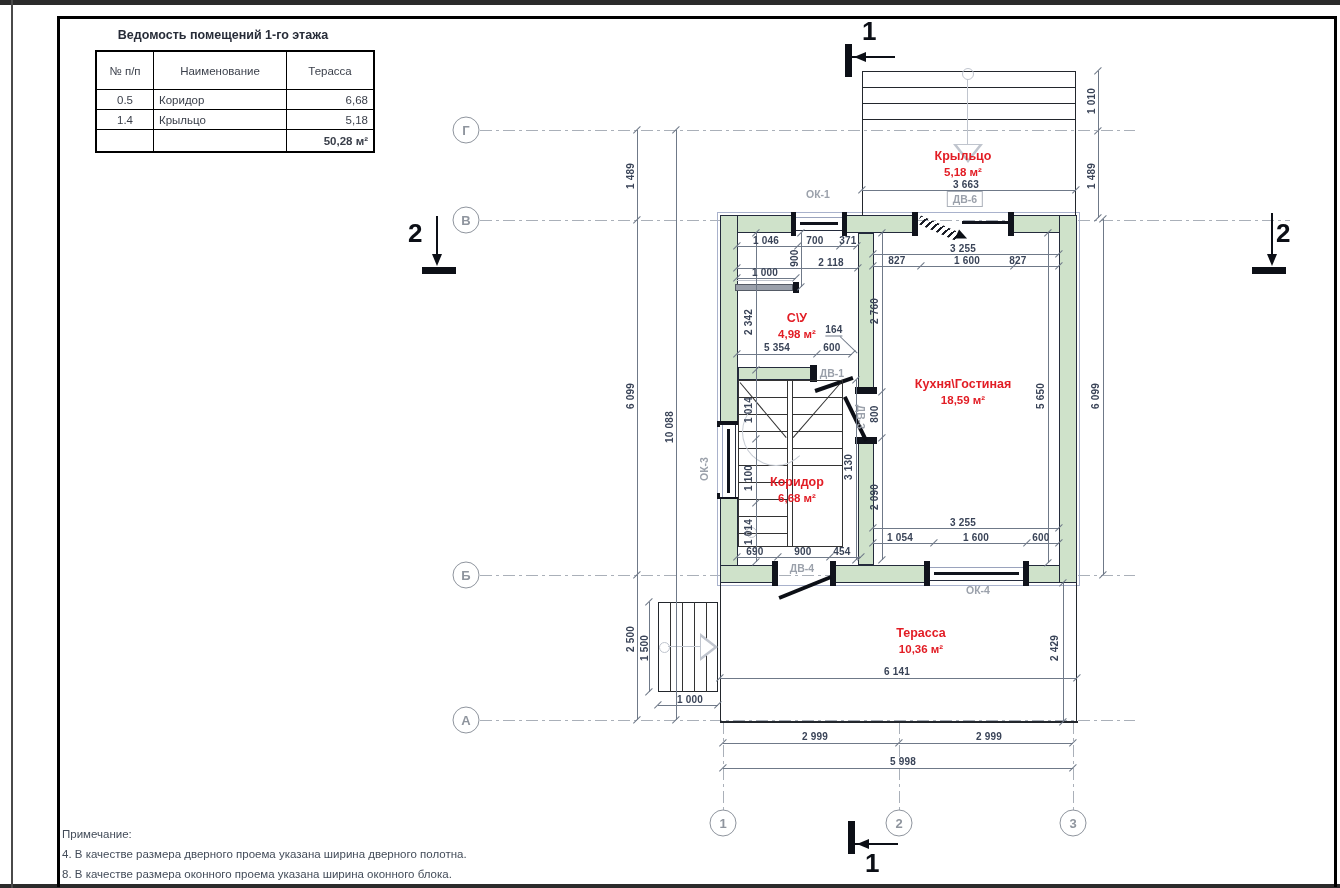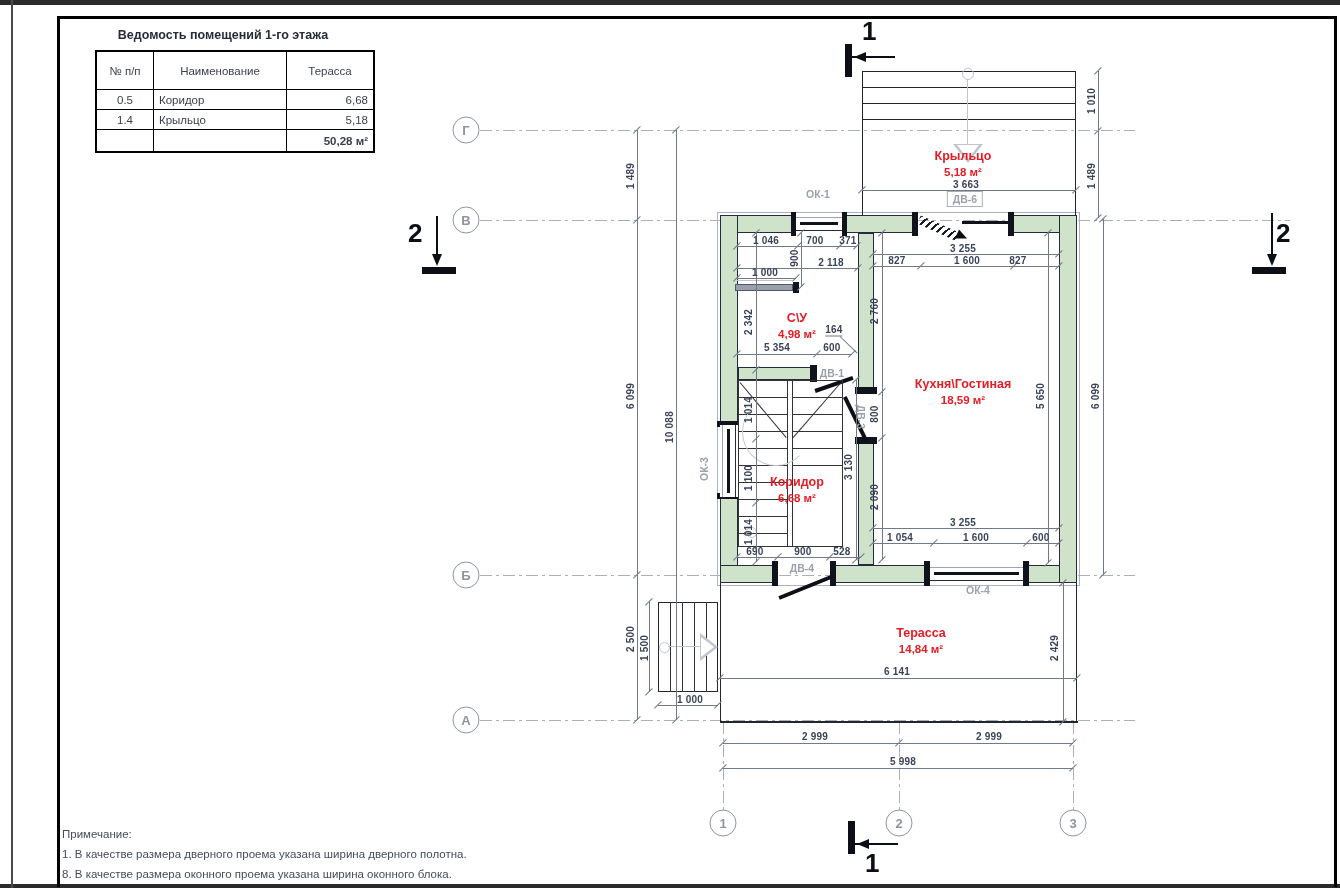--- a/index.html
+++ b/index.html
@@ -321,21 +321,21 @@
       <div class="dim-label rot" style="left: 1095px; top: 396px;">6 099</div>
       <div class="dim-label rot" style="left: 1091px; top: 101px;">1 010</div>
       <div class="dim-label rot" style="left: 1091px; top: 176px;">1 489</div>
       <div class="dim-label" style="left: 966px; top: 184px;">3 663</div>
       <div class="dim-label rot" style="left: 748px; top: 410px;">1 014</div>
       <div class="dim-label rot" style="left: 748px; top: 478px;">1 100</div>
       <div class="dim-label rot" style="left: 748px; top: 532px;">1 014</div>
       <div class="dim-label rot" style="left: 848px; top: 467px;">3 130</div>
       <div class="dim-label" style="left: 755px; top: 551px;">690</div>
       <div class="dim-label" style="left: 803px; top: 551px;">900</div>
-      <div class="dim-label" style="left: 842px; top: 551px;">528</div>
+      <div class="dim-label" style="left: 842px; top: 551px;">454</div>
       <div class="dim-label" style="left: 963px; top: 522px;">3 255</div>
       <div class="dim-label" style="left: 900px; top: 537px;">1 054</div>
       <div class="dim-label" style="left: 976px; top: 537px;">1 600</div>
       <div class="dim-label" style="left: 1041px; top: 537px;">600</div>
       <div class="dim-label" style="left: 897px; top: 671px;">6 141</div>
       <div class="dim-label rot" style="left: 1054px; top: 648px;">2 429</div>
       <div class="dim-label rot" style="left: 644px; top: 648px;">1 500</div>
       <div class="dim-label" style="left: 690px; top: 699px;">1 000</div>
       <div class="dim-label" style="left: 815px; top: 736px;">2 999</div>
       <div class="dim-label" style="left: 989px; top: 736px;">2 999</div>
@@ -355,21 +355,21 @@
       <div class="room-label" style="left: 797px; top: 325px;">
         <div class="nm">С\У</div>
         <div class="ar">4,98 м²</div>
       </div>
       <div class="room-label" style="left: 797px; top: 489px;">
         <div class="nm">Коридор</div>
         <div class="ar">6,68 м²</div>
       </div>
       <div class="room-label" style="left: 921px; top: 640px;">
         <div class="nm">Терасса</div>
-        <div class="ar">14,84 м²</div>
+        <div class="ar">10,36 м²</div>
       </div>
       <div class="open-label" style="left: 818px; top: 194px;">ОК-1</div>
       <div class="open-label boxed" style="left: 965px; top: 199px;">ДВ-6</div>
       <div class="open-label rotl" style="left: 704px; top: 469px;">ОК-3</div>
       <div class="open-label" style="left: 832px; top: 373px;">ДВ-1</div>
       <div class="open-label rotr" style="left: 861px; top: 417px;">ДВ-3</div>
       <div class="open-label" style="left: 802px; top: 568px;">ДВ-4</div>
       <div class="open-label" style="left: 978px; top: 590px;">ОК-4</div>
       <div class="bubble" style="left: 466px; top: 130px;">Г</div>
       <div class="bubble" style="left: 466px; top: 220px;">В</div>
@@ -403,16 +403,16 @@
 
   <div>
     <div class="sec-line" style="left:1271px;top:213px;width:1.6px;height:43px;"></div>
     <div class="tri-down" style="left:1267px;top:254px;"></div>
     <div class="sec-bar-h" style="left:1252px;top:267px;width:34px;"></div>
     <div class="sec-num" style="left:1276px;top:220px;">2</div>
   </div>
 
   <div class="notes">
     <p class="nt">Примечание:</p>
-    <p class="nt">1. В качестве размера дверного проема указана ширина дверного полотна.</p>
+    <p class="nt">4. В качестве размера дверного проема указана ширина дверного полотна.</p>
     <p class="nt">8. В качестве размера оконного проема указана ширина оконного блока.</p>
   </div>
 </div>
 
 </body></html>

